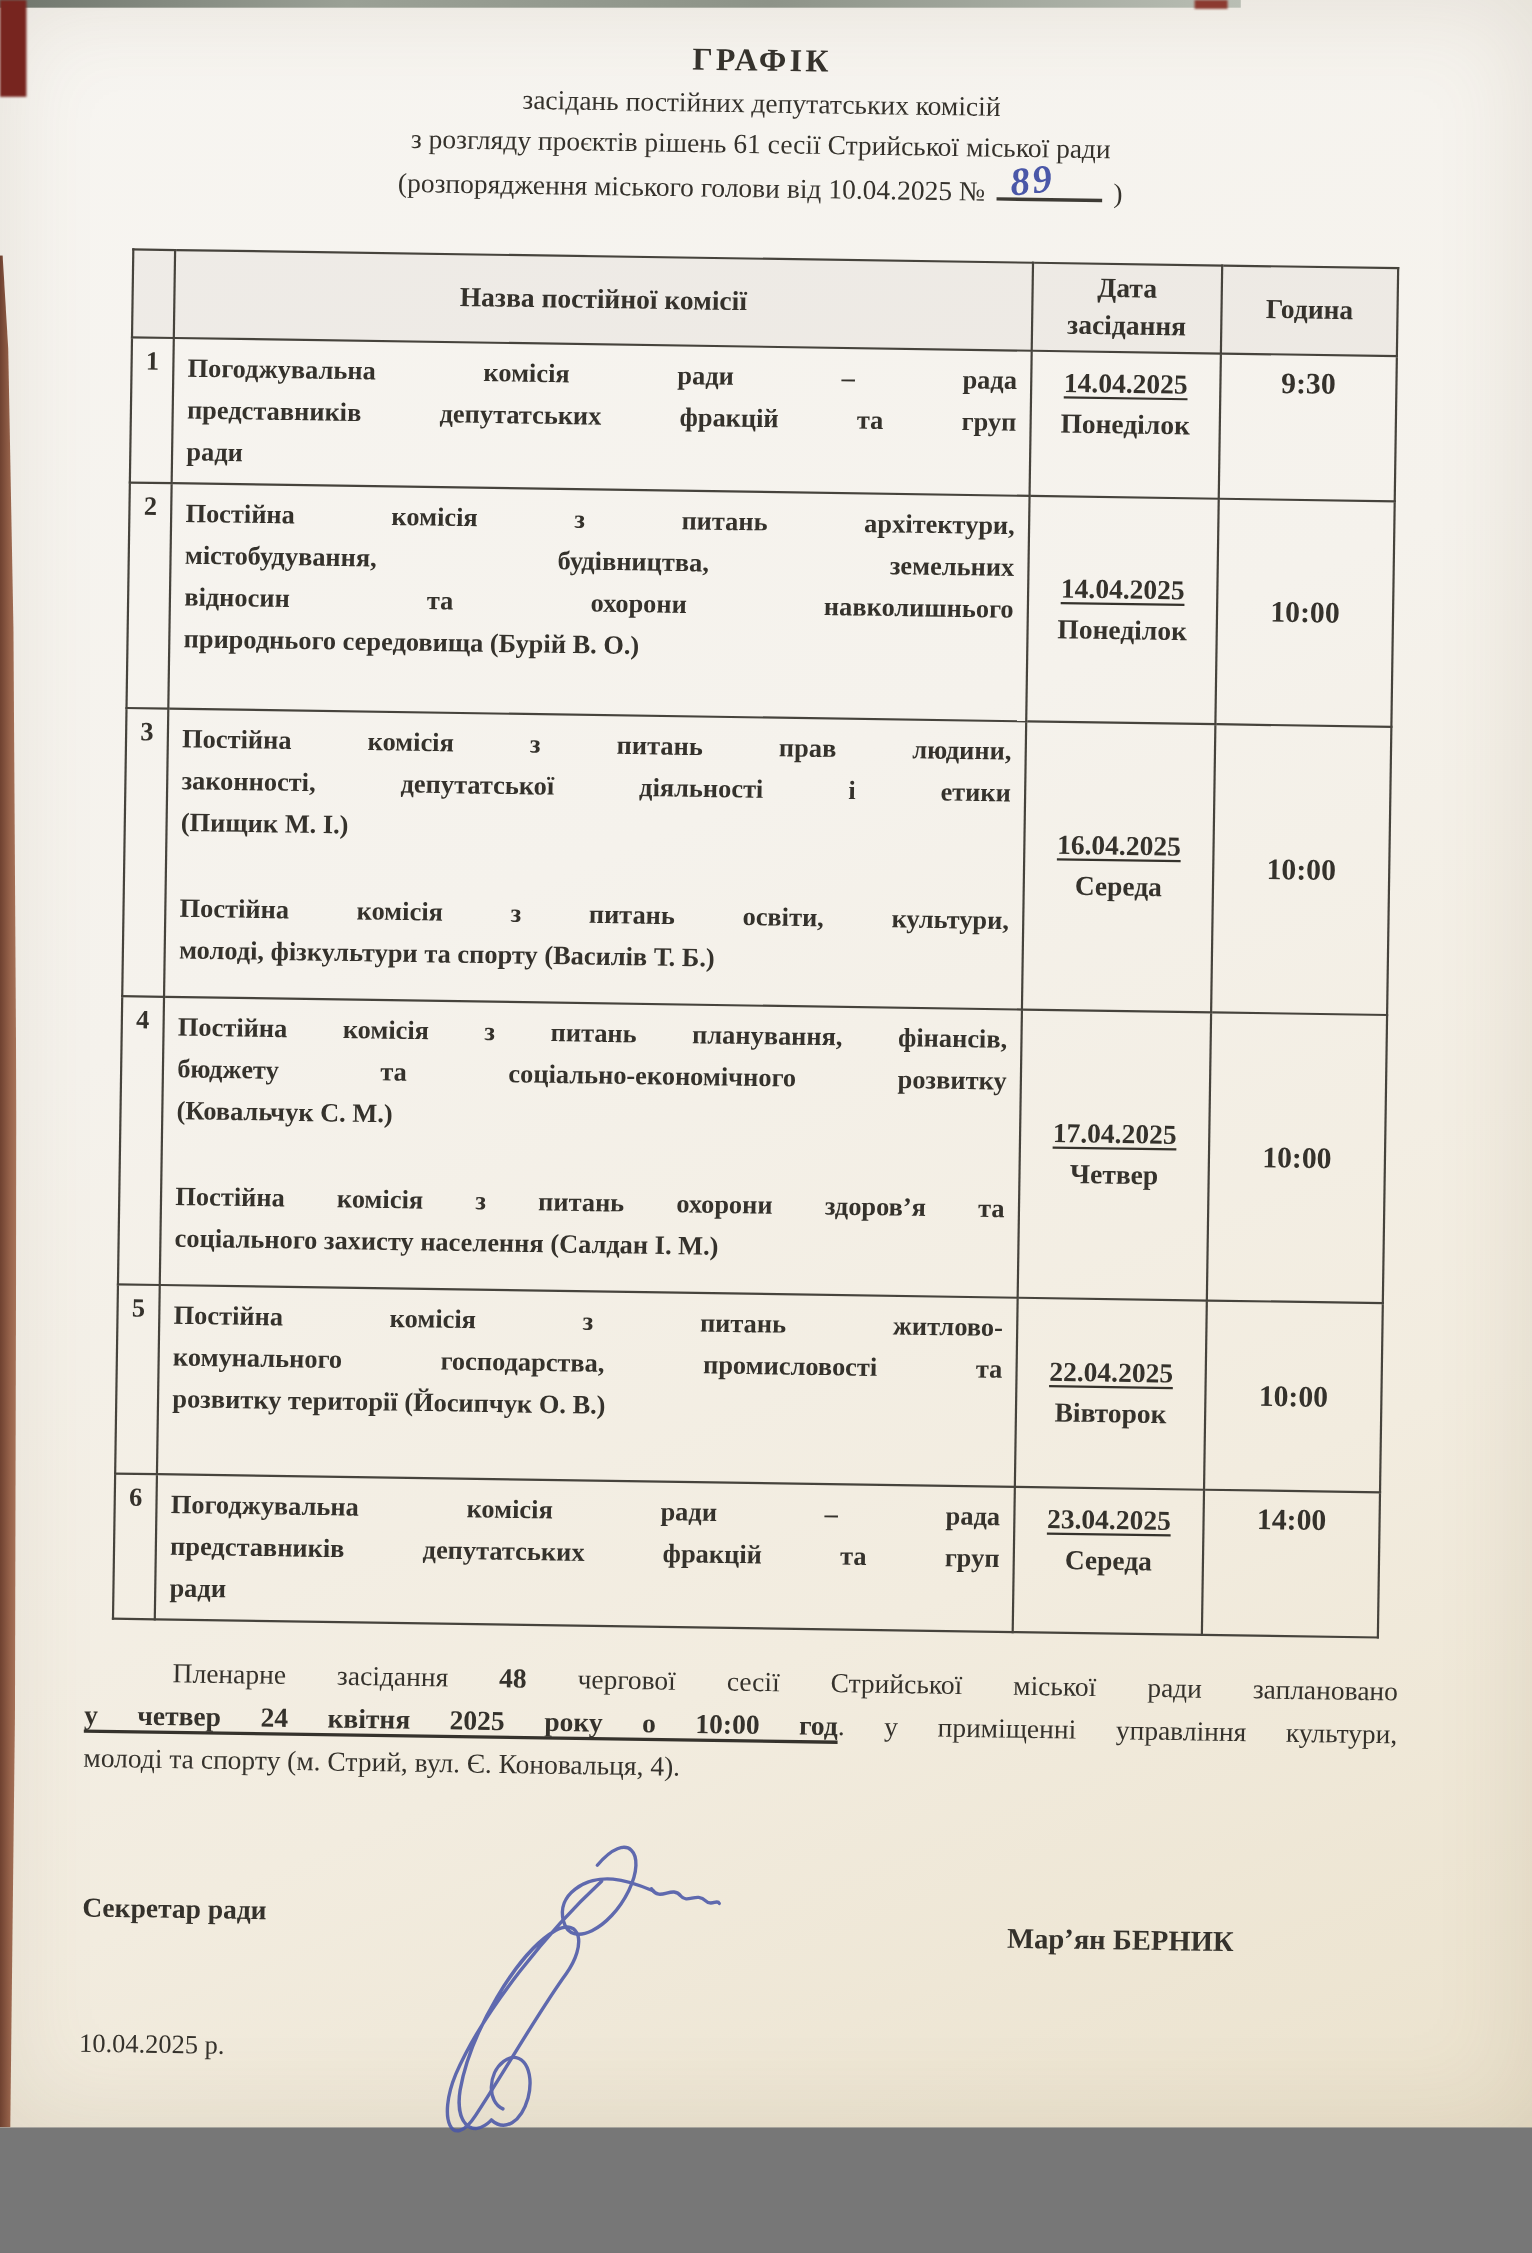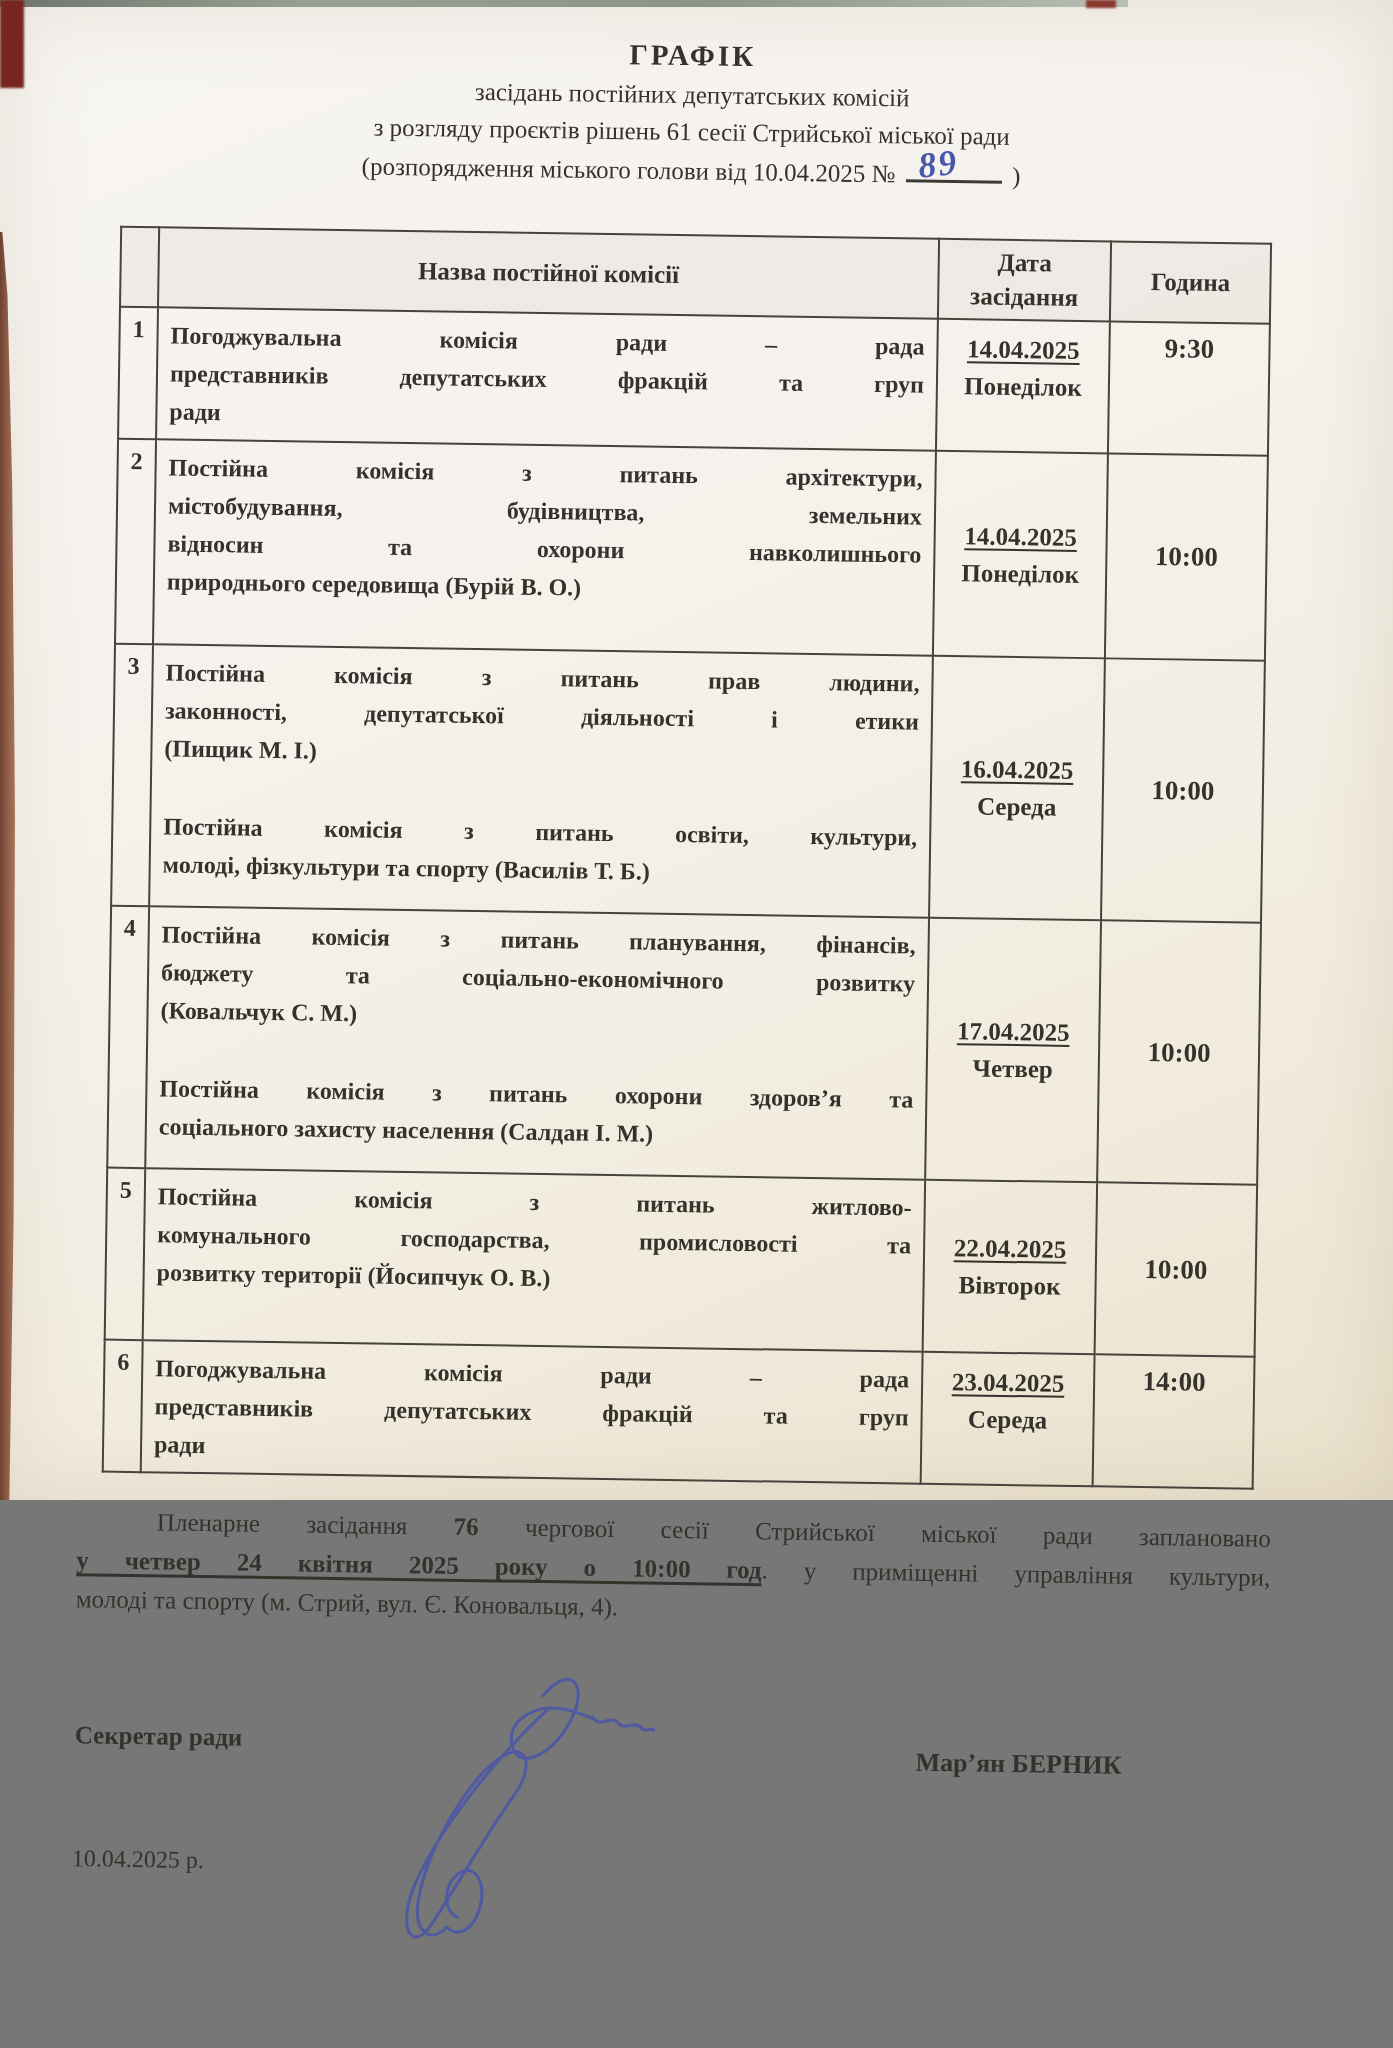--- a/index.html
+++ b/index.html
@@ -1,16 +1,16 @@
 <!DOCTYPE html>
 <html><head>
 <meta charset="utf-8">
 <style>
   html,body{margin:0;padding:0;width:1393px;height:2048px;overflow:hidden;background:#777;}
-  .photo{position:relative;width:1393px;height:1500px;
+  .photo{position:relative;width:1393px;height:1934px;
     background:linear-gradient(158deg,#f7f5f1 0%,#f5f2ec 40%,#f2ecdf 72%,#ebe2cd 100%);
     box-shadow:inset 0 0 90px rgba(110,92,60,.14);
     font-family:"Liberation Serif", serif;color:#35322c;}
   
   .edge-top{position:absolute;top:0;left:0;width:1128px;height:7px;
     background:linear-gradient(90deg,#6f756c,#9aa095 28%,#8d9388 62%,#b9beb4);}
   .corner-tl{position:absolute;top:0;left:0;width:24px;height:88px;background:#77251f;filter:blur(1px);}
   .mark-top{position:absolute;top:0;left:1086px;width:30px;height:8px;background:#8c3a30;filter:blur(1px);}
   .edge-left{position:absolute;left:0;top:232px;bottom:0;width:17px;
     background:linear-gradient(90deg,#6e4130,#98644c 55%,#ad7a5f);
@@ -189,21 +189,21 @@
             <td class="cell-date">
               <div class="d">23.04.2025</div>
               <div class="w">Середа</div>
             </td>
             <td class="cell-time">14:00</td>
           </tr>
         </tbody>
     </table>
 
     <div class="footer">
-        <div class="fline indent"><span>Пленарне засідання </span><span class="run-b">76</span><span> чергової сесії Стрийської міської ради заплановано</span></div>
+        <div class="fline indent"><span>Пленарне засідання </span><span class="run-b">48</span><span> чергової сесії Стрийської міської ради заплановано</span></div>
         <div class="fline"><span class="run-bu">у четвер 24 квітня 2025 року о 10:00 год</span><span>. у приміщенні управління культури,</span></div>
         <div class="fline left"><span>молоді та спорту (м. Стрий, вул. Є. Коновальця, 4).</span></div>
       </div>
 
     <div class="sig-role">Секретар ради</div>
     <div class="sig-ink">
       <svg viewBox="0 0 320 300" fill="none" xmlns="http://www.w3.org/2000/svg">
         <g stroke="#4a57a8" stroke-width="3" stroke-linecap="round" fill="none" opacity="0.88">
           <path d="M210 40 C236 8 254 28 238 62 C222 96 188 114 181 90 C174 66 200 50 224 52 C238 53 250 58 260 62"></path>
           <path d="M258 60 C266 72 276 56 284 66 C290 73 298 62 306 70 C311 75 316 68 318 72"></path>

